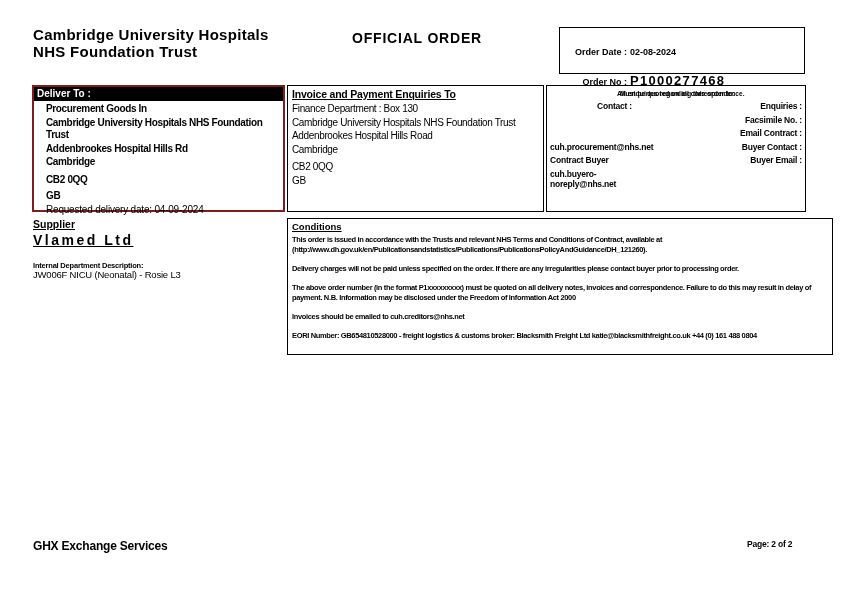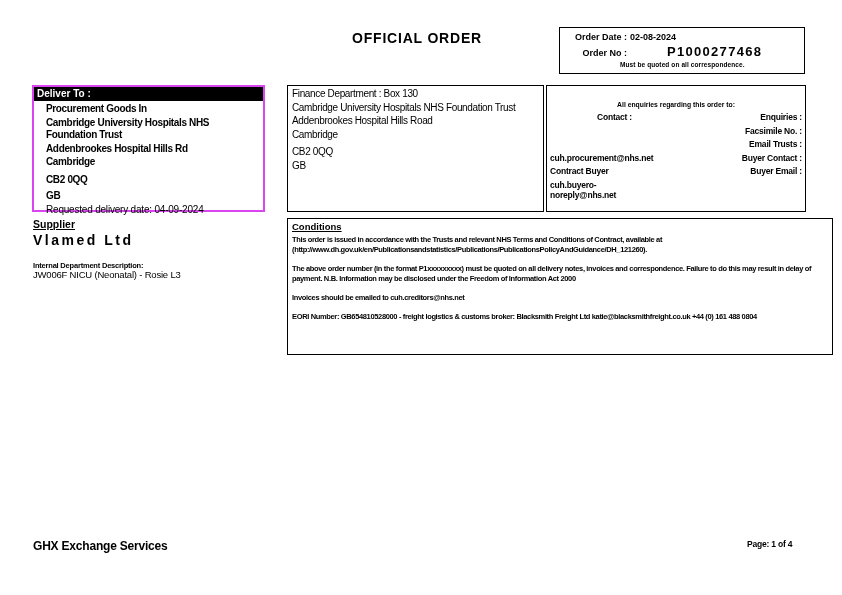--- a/index.html
+++ b/index.html
@@ -8,68 +8,72 @@
     position:relative; width:842px; height:595px; background:#ffffff;
     color:#000000; font-family:"Liberation Sans", sans-serif; overflow:hidden;
   }
   .abs { position:absolute; }
 
   
   .brand { left:33px; top:27px; font-size:15px; font-weight:bold; line-height:16.5px; letter-spacing:.3px; }
   .doc-title { left:352px; top:30px; font-size:14px; font-weight:bold; letter-spacing:.8px; }
 
   
-  .order-box { left:559px; top:27px; width:246px; height:47px; border:1px solid #000; padding-top:4px; }
+  .order-box { left:559px; top:27px; width:246px; height:47px; border:1px solid #000; padding-top:19px; }
   .ob-row { display:flex; align-items:baseline; }
   .ob-label { width:67px; text-align:right; font-size:9px; font-weight:bold; flex:0 0 auto; }
   .ob-val { margin-left:3px; font-size:9px; font-weight:bold; }
-  .ob-row2 { margin-top:2px;gap:37px; }
+  .ob-row2 { margin-top:16px; }
   .ob-orderno { font-size:13px; letter-spacing:1.3px; }
   .ob-note { margin-left:60px; margin-top:2px; font-size:6.5px; font-weight:bold; letter-spacing:.1px; }
 
   
-  .deliver-box { left:32px; top:85px; width:233px; height:127px; border:2px solid #d946ef; }
+  .deliver-box { left:32px; top:85px; width:253px; height:127px; border:2px solid #7f1d1d; }
   .deliver-header { background:#000000; color:#ffffff; font-size:10px; font-weight:bold; padding:1px 3px 2px 3px; }
   .deliver-body { padding:2px 12px; }
   .d-line { font-size:10px; font-weight:bold; letter-spacing:-.35px; line-height:12.5px; margin-bottom:1px; }
   .d-gap { margin-top:5px; }
   .d-gap2 { margin-top:4px; }
   .d-normal { font-weight:normal; letter-spacing:-.2px; margin-top:1px; }
 
   .invoice-box { left:287px; top:85px; width:257px; height:127px; border:1px solid #000; padding:2px 4px; }
   .inv-title { font-size:10.5px; font-weight:bold; text-decoration:underline; letter-spacing:-.2px; margin-bottom:3px; }
   .i-line { font-size:10px; font-weight:normal; letter-spacing:-.35px; line-height:12.5px; margin-bottom:1px; }
   .i-gap { margin-top:5px; }
 
-  .enq-box { left:546px; top:85px; width:260px; height:127px; border:1px solid #000; padding:13px 3px; }
+  .enq-box { left:546px; top:85px; width:260px; height:127px; border:1px solid #000; padding:2px 3px; }
   .enq-title { text-align:center; font-size:6.8px; font-weight:bold; margin:2px 0 4px 0; }
   .enq-grid { display:grid; grid-template-columns:82px 1fr; grid-auto-rows:13.5px; column-gap:3px; }
   .enq-label { text-align:right; font-size:8.5px; font-weight:bold; letter-spacing:-.2px; }
   .enq-val { text-align:left; font-size:8.5px; font-weight:bold; letter-spacing:-.2px; }
 
   
   .supplier-title { left:33px; top:218px; font-size:10.5px; font-weight:bold; text-decoration:underline; }
-  .supplier-name { left:33px; top:232px; font-size:14px; font-weight:bold; letter-spacing:2.5px; }
+  .supplier-name { left:33px; top:232px; font-size:14px; font-weight:bold; letter-spacing:2.5px; text-decoration:underline; }
   .dept-label { left:33px; top:262px; font-size:7.5px; font-weight:bold; letter-spacing:-.2px; line-height:7px; }
   .dept-value { left:33px; top:269px; font-size:9.5px; font-weight:normal; letter-spacing:-.2px; }
 
   
   .cond-box { left:287px; top:218px; width:546px; height:137px; border:1px solid #000; padding:2px 4px; }
   .cond-title { font-size:9.5px; font-weight:bold; text-decoration:underline; margin-bottom:3px; }
   .cond-p { font-size:7.5px; font-weight:bold; letter-spacing:-.35px; line-height:10px; margin-bottom:9px; word-wrap:break-word; }
 
   
   .footer-left { left:33px; top:539px; font-size:12px; font-weight:bold; letter-spacing:-.2px; }
   .footer-right { left:747px; top:539px; font-size:8.5px; font-weight:bold; letter-spacing:-.2px; }
 </style>
 </head>
 <body>
 
 <div class="page">
 
+  <div class="abs brand">
+    <div>Cambridge University Hospitals</div>
+    <div>NHS Foundation Trust</div>
+  </div>
   <div class="abs doc-title">OFFICIAL ORDER</div>
 
   <div class="abs order-box">
     <div class="ob-row">
       <span class="ob-label">Order Date :</span>
       <span class="ob-val">02-08-2024</span>
     </div>
     <div class="ob-row ob-row2">
       <span class="ob-label">Order No :</span>
       <span class="ob-val ob-orderno">P1000277468</span>
@@ -84,56 +88,58 @@
       <div class="d-line">Cambridge University Hospitals NHS Foundation Trust</div>
       <div class="d-line">Addenbrookes Hospital Hills Rd</div>
       <div class="d-line">Cambridge</div>
       <div class="d-line d-gap">CB2 0QQ</div>
       <div class="d-line d-gap2">GB</div>
       <div class="d-line d-normal">Requested delivery date: 04-09-2024</div>
     </div>
   </div>
 
   <div class="abs invoice-box">
+    <div class="inv-title">Invoice and Payment Enquiries To</div>
     <div>
       <div class="i-line">Finance Department : Box 130</div>
       <div class="i-line">Cambridge University Hospitals NHS Foundation Trust</div>
       <div class="i-line">Addenbrookes Hospital Hills Road</div>
       <div class="i-line">Cambridge</div>
       <div class="i-line i-gap">CB2 0QQ</div>
       <div class="i-line">GB</div>
     </div>
   </div>
 
   <div class="abs enq-box">
     <div class="enq-title">All enquiries regarding this order to:</div>
     <div class="enq-grid">
       <span class="enq-label">Contact :</span>
       <span class="enq-label">Enquiries :</span>
       <span class="enq-val"></span>
       <span class="enq-label">Facsimile No. :</span>
       <span class="enq-val"></span>
-      <span class="enq-label">Email Trusts :</span>
+      <span class="enq-label">Email Contract :</span>
       <span class="enq-val">cuh.procurement@nhs.net</span>
       <span class="enq-label">Buyer Contact :</span>
       <span class="enq-val">Contract Buyer</span>
       <span class="enq-label">Buyer Email :</span>
       <span class="enq-val">cuh.buyero-noreply@nhs.net</span>
     </div>
   </div>
 
   <div class="abs supplier-title">Supplier</div>
   <div class="abs supplier-name">Vlamed Ltd</div>
   <div class="abs dept-label">Internal Department Description:</div>
   <div class="abs dept-value">JW006F NICU (Neonatal) - Rosie L3</div>
 
   <div class="abs cond-box">
     <div class="cond-title">Conditions</div>
     <div class="cond-p">This order is issued in accordance with the Trusts and relevant NHS Terms and Conditions of Contract, available at (http://www.dh.gov.uk/en/Publicationsandstatistics/Publications/PublicationsPolicyAndGuidance/DH_121260).</div>
+    <div class="cond-p">Delivery charges will not be paid unless specified on the order. If there are any irregularities please contact buyer prior to processing order.</div>
     <div class="cond-p">The above order number (in the format P1xxxxxxxxx) must be quoted on all delivery notes, invoices and correspondence. Failure to do this may result in delay of payment. N.B. Information may be disclosed under the Freedom of Information Act 2000</div>
     <div class="cond-p">Invoices should be emailed to cuh.creditors@nhs.net</div>
     <div class="cond-p">EORI Number: GB654810528000 - freight logistics &amp; customs broker: Blacksmith Freight Ltd katie@blacksmithfreight.co.uk +44 (0) 161 488 0804</div>
   </div>
 
   <div class="abs footer-left">GHX Exchange Services</div>
-  <div class="abs footer-right">Page: 1 of 4</div>
+  <div class="abs footer-right">Page: 2 of 2</div>
 
 </div>
 
 </body></html>

